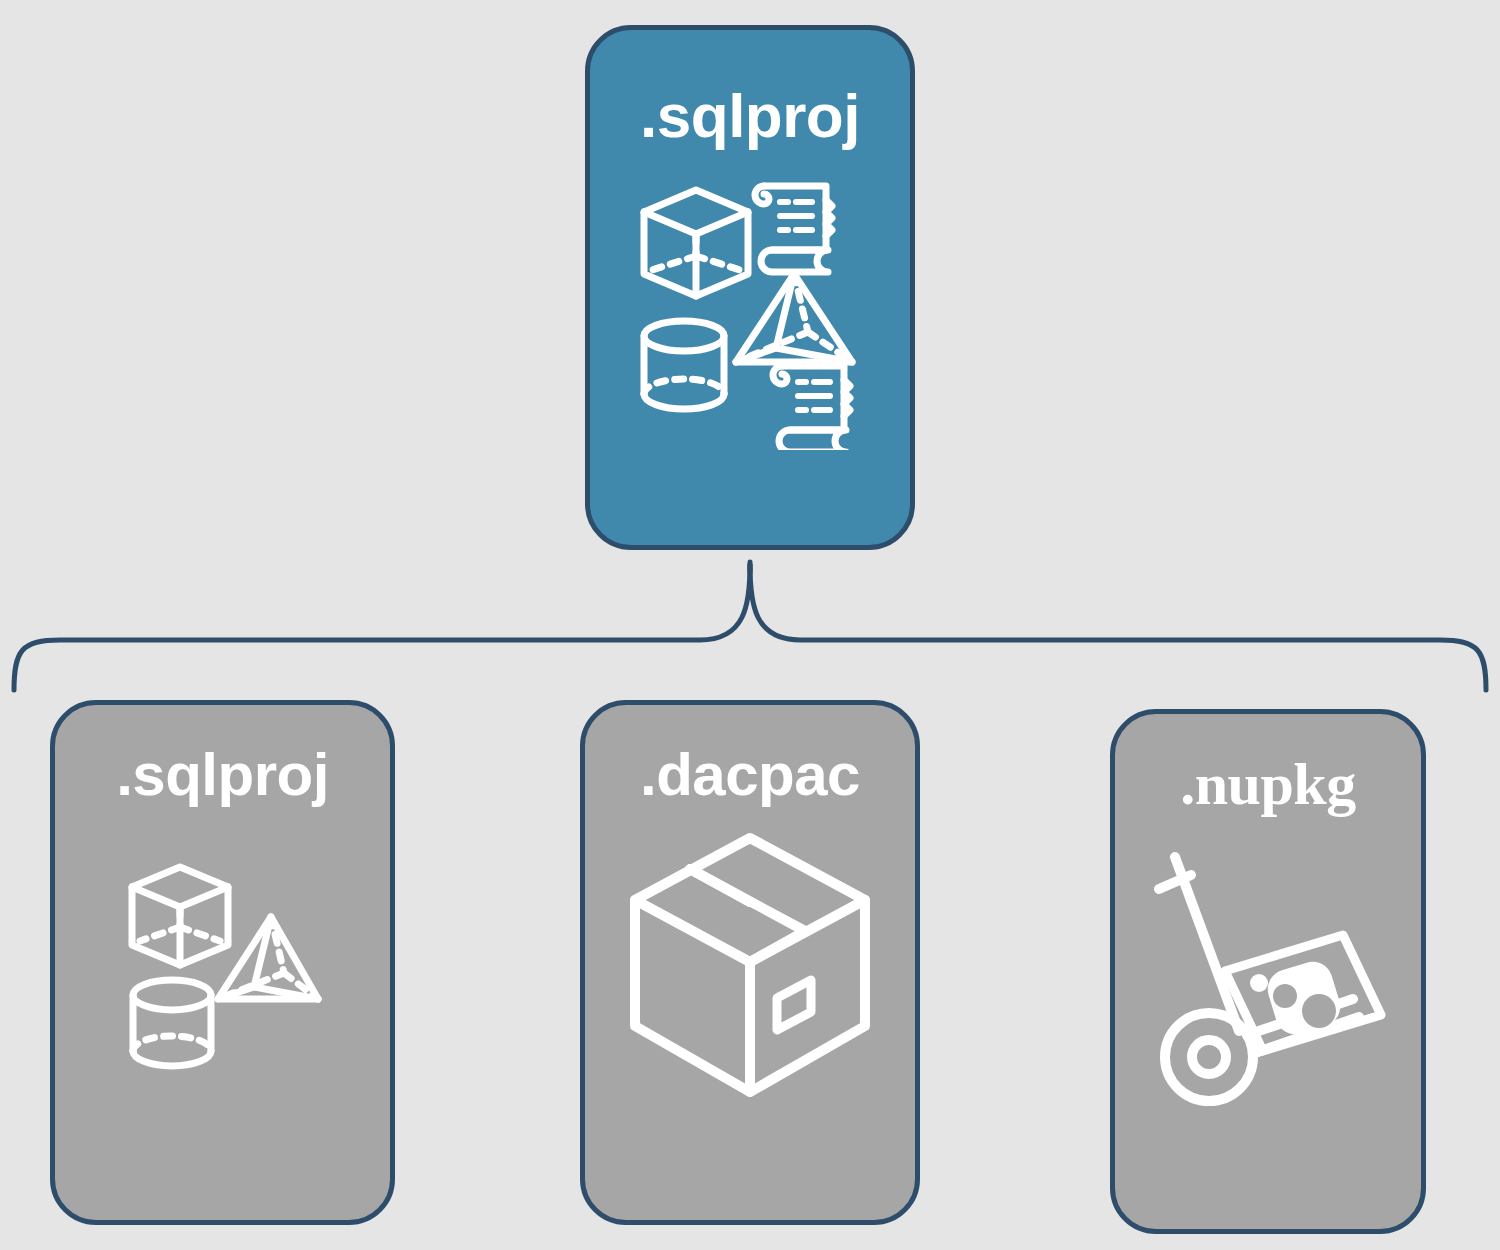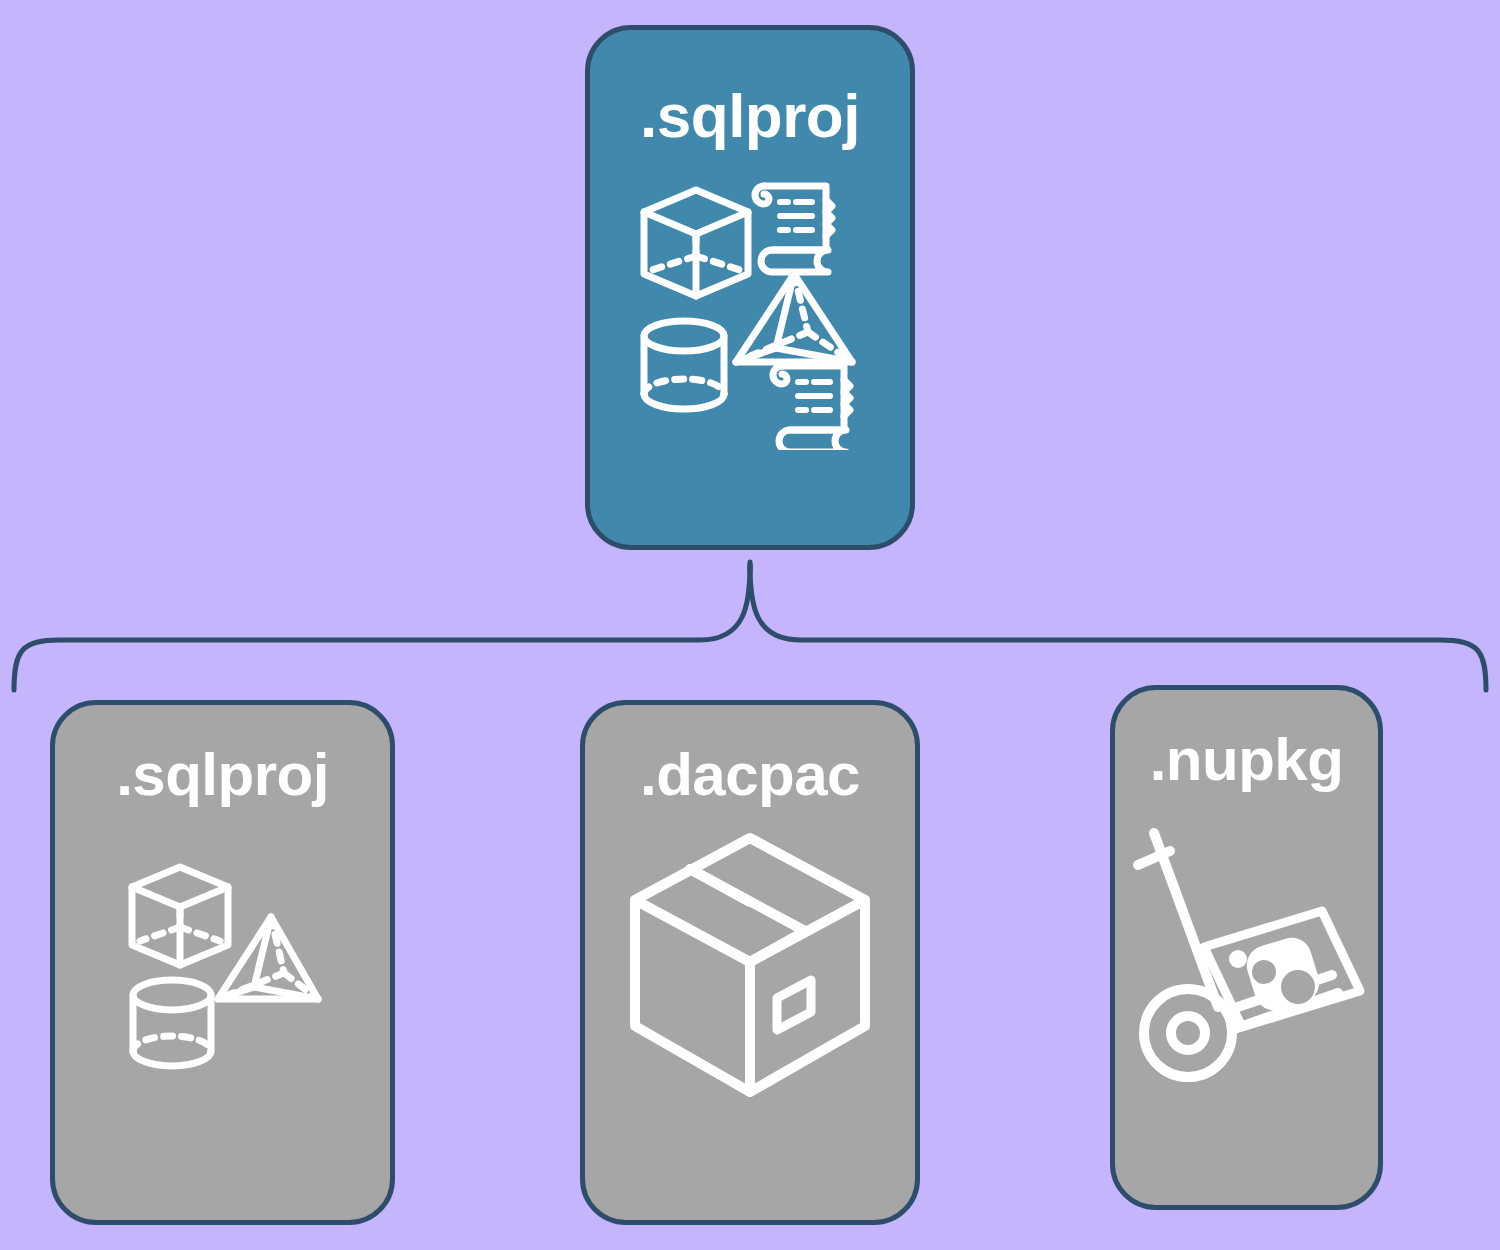--- a/index.html
+++ b/index.html
@@ -8,21 +8,21 @@
     padding: 0;
     background: #ffffff;
   }
   body {
     font-family: "Liberation Sans", sans-serif;
   }
   #canvas {
     position: relative;
     width: 1500px;
     height: 1250px;
-    background: #c4b5fd;
+    background: #e5e5e5;
     overflow: hidden;
   }
 
   
   .card {
     position: absolute;
     box-sizing: border-box;
     border-radius: 46px;
     border: 5px solid #2d4d6b;
     display: block;
@@ -55,21 +55,21 @@
     top: 25px;
     width: 330px;
     height: 525px;
   }
   #root-card .card-title { top: 55px; font-size: 62px; }
   #root-card .card-icons { top: 140px; }
 
   
   #sqlproj-card { left: 50px;   top: 700px; width: 345px; height: 525px; }
   #dacpac-card  { left: 580px;  top: 700px; width: 340px; height: 525px; padding-left: 40px; }
-  #nupkg-card   { left: 1110px; top: 685px; width: 273px; height: 525px; }
+  #nupkg-card   { left: 1110px; top: 709px; width: 316px; height: 525px; font-family: Liberation Serif, serif; }
 
   .card.gray .card-title { top: 40px; font-size: 60px; }
   #sqlproj-card .card-icons { top: 150px; }
   #dacpac-card  .card-icons { top: 125px; }
   #nupkg-card   .card-icons { top: 135px; }
 
   
   #brace {
     position: absolute;
     left: 0;

